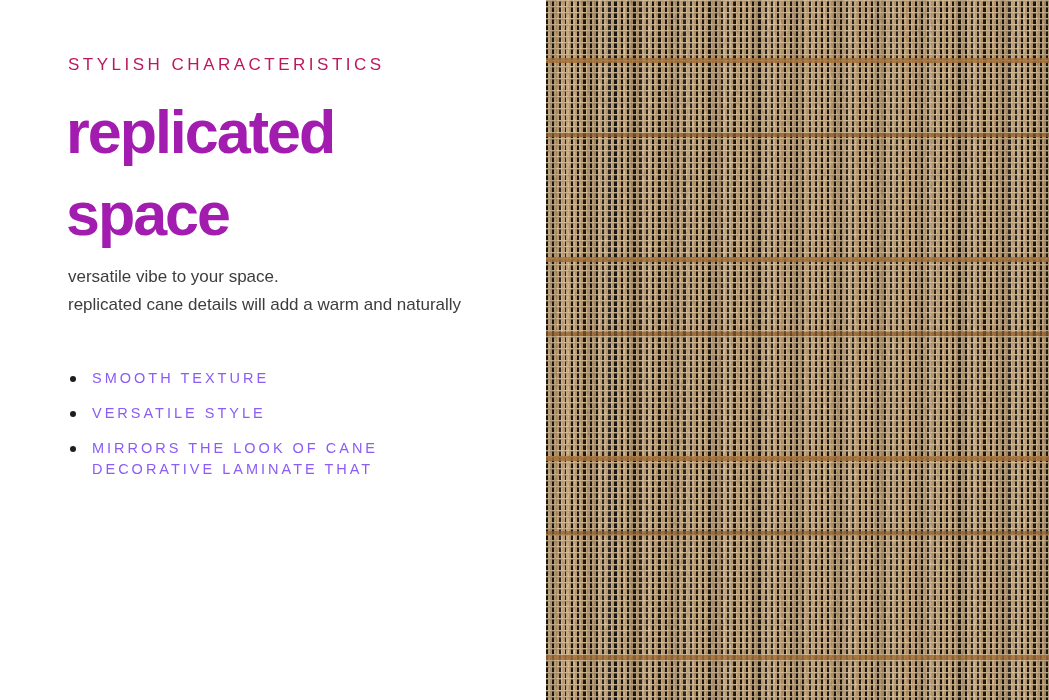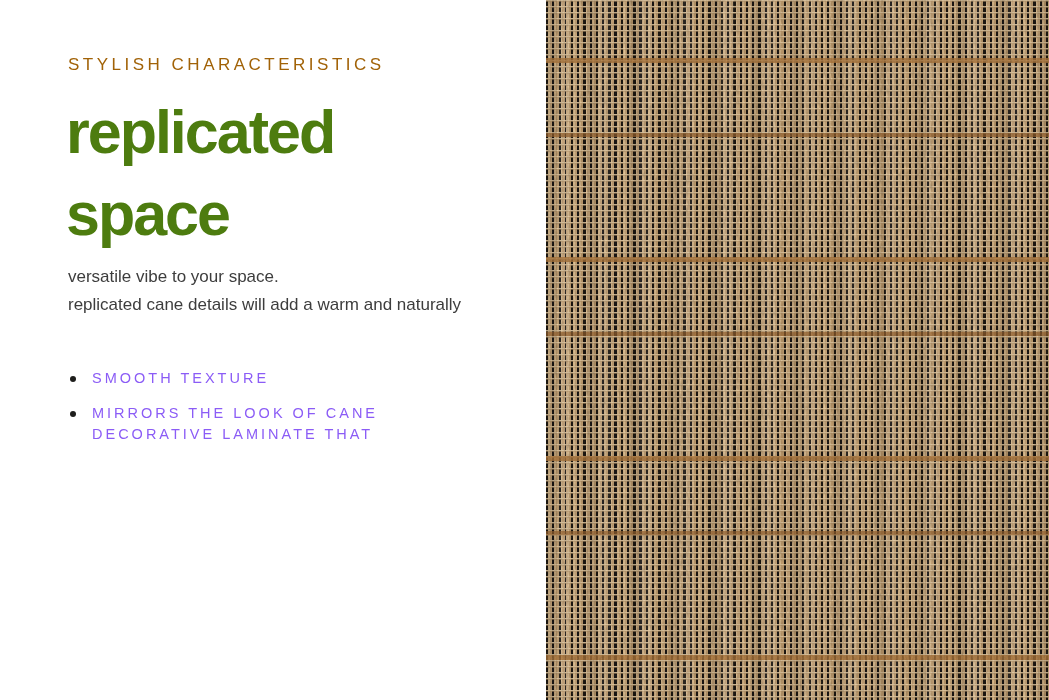--- a/index.html
+++ b/index.html
@@ -9,27 +9,27 @@
     background: #ffffff;
   }
   .page { position: relative; width: 1049px; height: 700px; background: #ffffff; }
 
   
   .left-pane { position: absolute; left: 0; top: 0; width: 546px; height: 700px; background: #ffffff; }
 
   .eyebrow {
     position: absolute; left: 68px; top: 55px;
     font-size: 17px; letter-spacing: 3.5px; font-weight: 400;
-    color: #a16207; white-space: nowrap;
+    color: #be185d; white-space: nowrap;
   }
 
   .title {
     position: absolute; left: 66px; top: 91px;
     font-weight: 700; font-size: 61px; line-height: 82px;
-    letter-spacing: -2px; color: #4d7c0f;
+    letter-spacing: -2px; color: #a21caf;
   }
   .title-line { display: block; }
 
   .para {
     position: absolute; left: 68px; top: 263px;
     font-size: 17px; line-height: 28px; color: #3d3d3d; font-weight: 400;
   }
   .para-line { display: block; white-space: nowrap; }
 
   .bullets {
@@ -99,20 +99,24 @@
       <span class="para-line">replicated cane details will add a warm and naturally</span>
     </p>
 
     <ul class="bullets">
       <li>
         <span class="bullet-dot"></span>
         <span class="li-line">SMOOTH TEXTURE</span>
       </li>
       <li>
         <span class="bullet-dot"></span>
+        <span class="li-line">VERSATILE STYLE</span>
+      </li>
+      <li>
+        <span class="bullet-dot"></span>
         <span class="li-line">MIRRORS THE LOOK OF CANE</span>
         <span class="li-line">DECORATIVE LAMINATE THAT</span>
       </li>
     </ul>
 
   </section>
 
   <section class="texture-pane">
 
     <svg class="grain" width="503" height="700" xmlns="http://www.w3.org/2000/svg">

